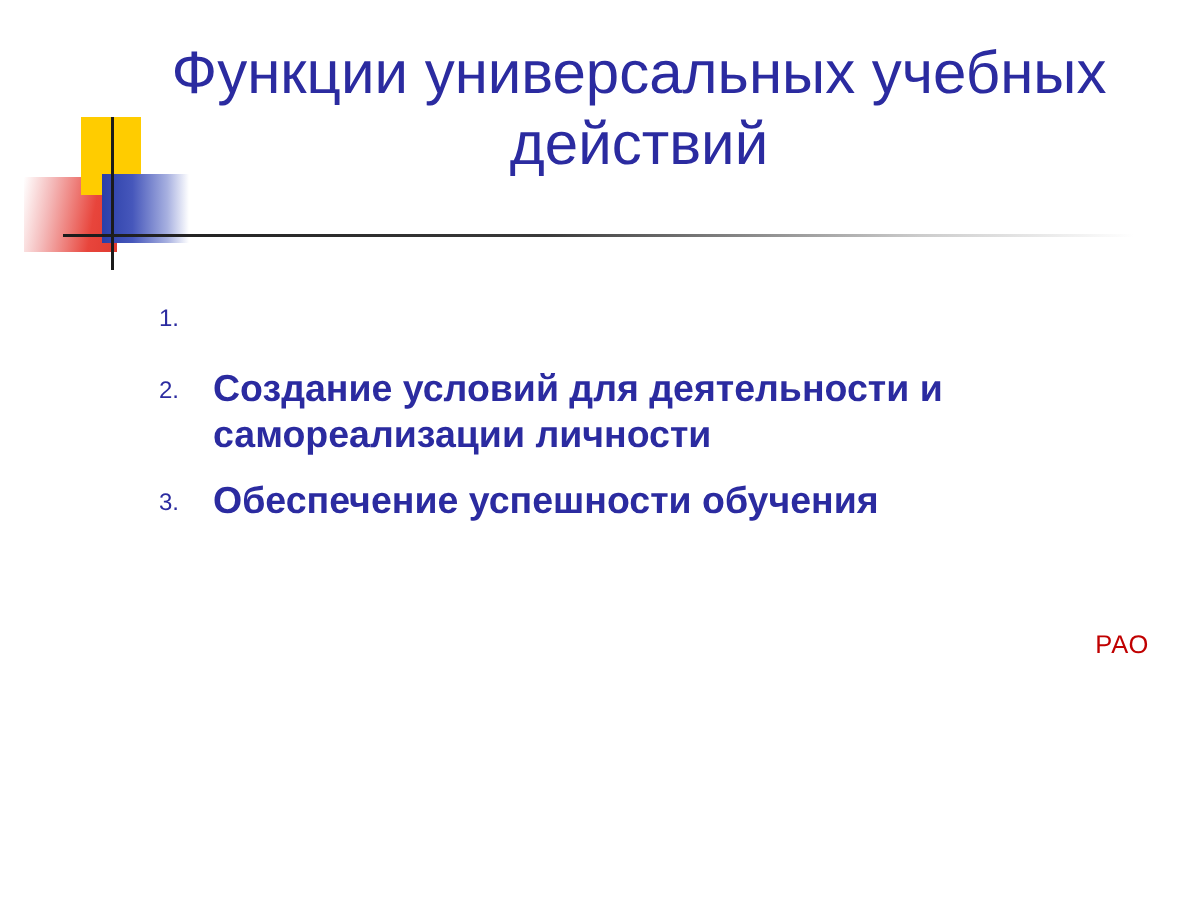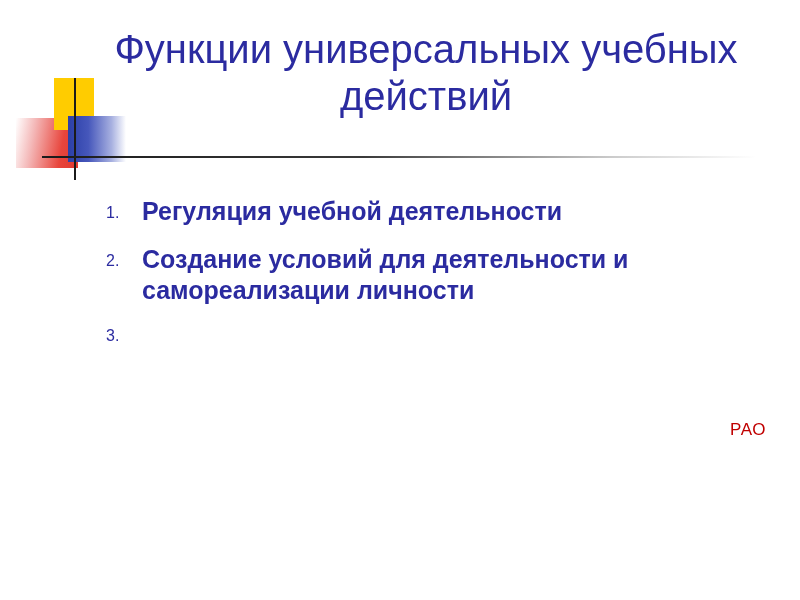--- a/index.html
+++ b/index.html
@@ -140,26 +140,26 @@
     <div class="logo-vline"></div>
   </div>
 
   <div class="title">Функции универсальных учебных действий</div>
 
   <div class="title-rule"></div>
 
   <ul class="body-list">
     <li class="body-item">
       <span class="item-num">1.</span>
-      <span class="item-text">Регуляция учебной деятельности</span>
     </li>
     <li class="body-item">
       <span class="item-num">2.</span>
       <span class="item-text">Создание условий для деятельности и самореализации личности</span>
     </li>
     <li class="body-item">
       <span class="item-num">3.</span>
+      <span class="item-text">Обеспечение успешности обучения</span>
     </li>
   </ul>
 
   <div class="footer-mark">РАО</div>
 
 </div>
 
 </body></html>

